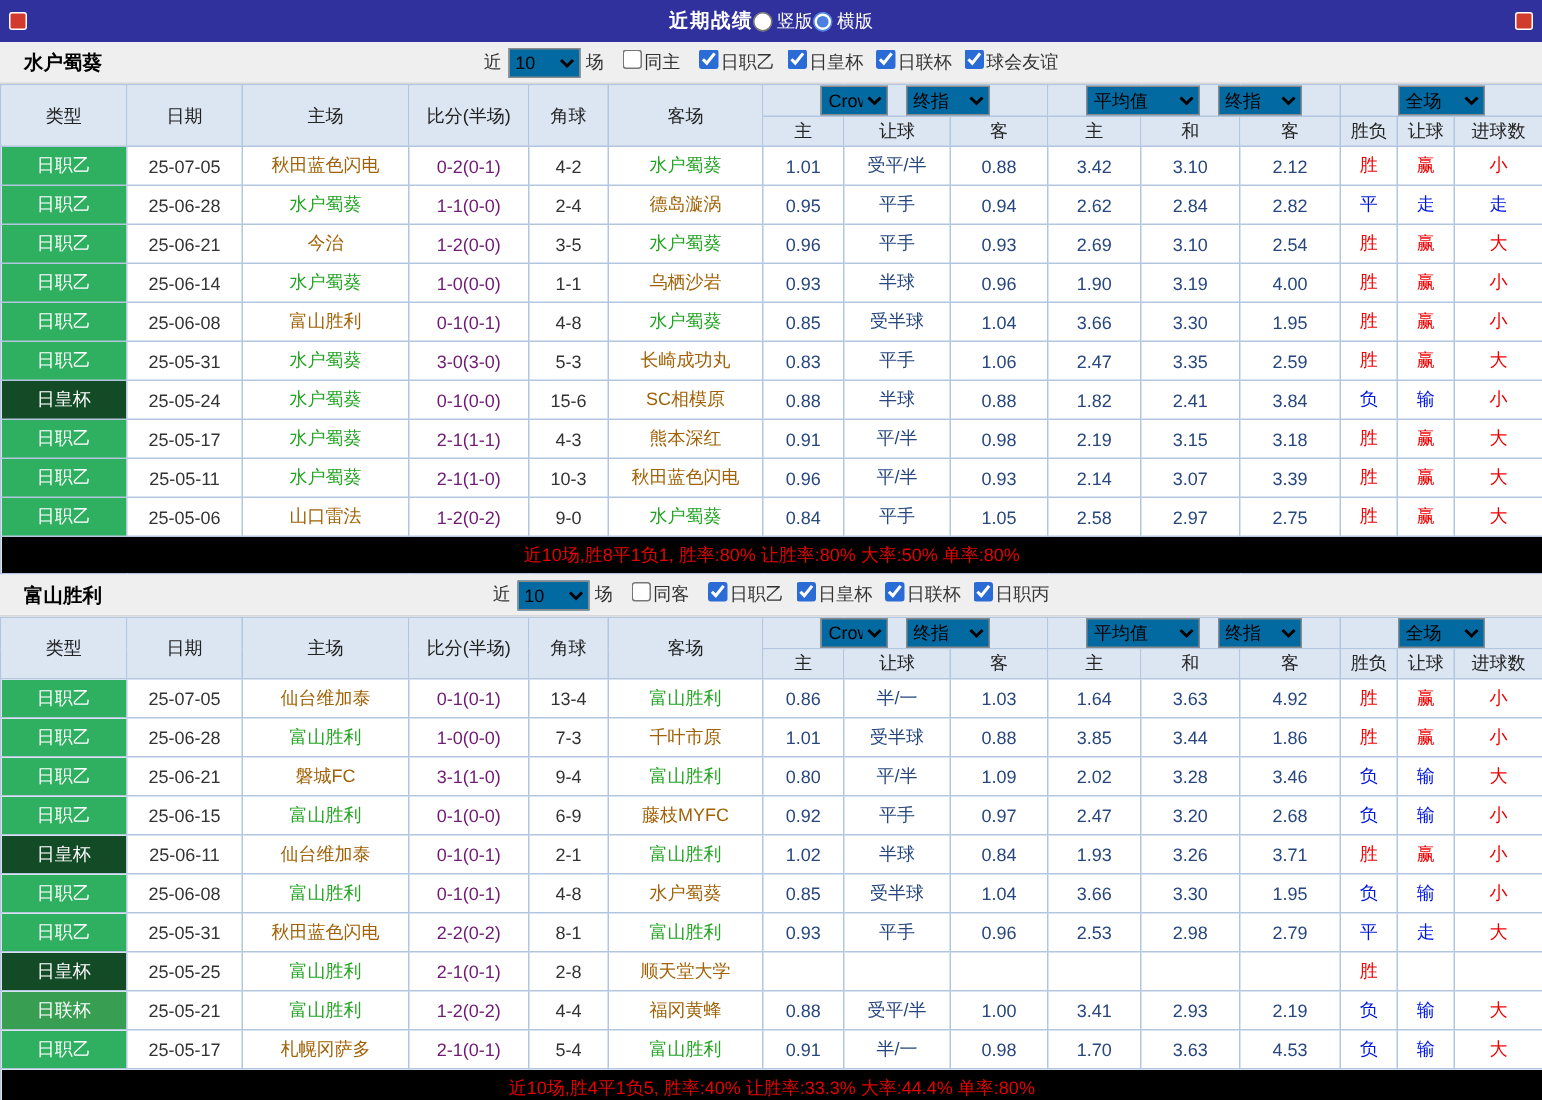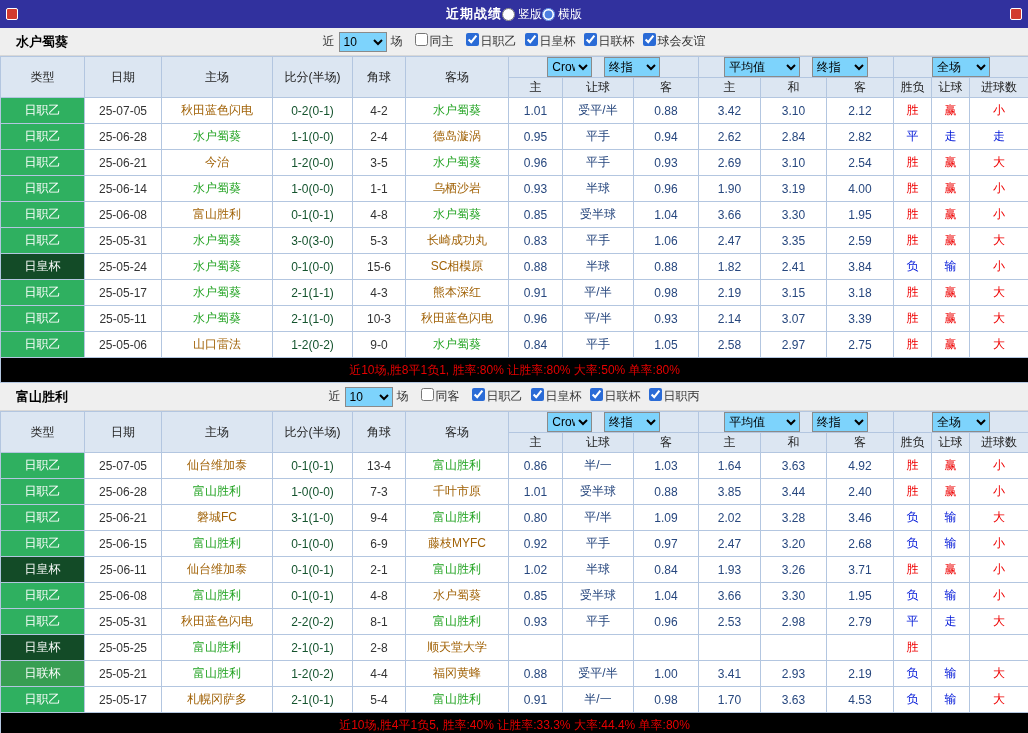--- a/index.html
+++ b/index.html
@@ -8,30 +8,30 @@
   .topbar .title{font-weight:bold;font-size:13px;letter-spacing:1px}
   .topbar label{display:inline-flex;align-items:center;gap:3px;cursor:pointer}
   .topbar input[type=radio]{width:13px;height:13px;accent-color:#4b7fe0;margin:0}
   .tb-ico{position:absolute;top:8px;width:12px;height:12px;background:#d23a2e;border:1px solid #fff;border-radius:2px}
   .tb-ico.left{left:6px}.tb-ico.right{right:6px}
   .sec-head{height:28px;background:#efefef;border-bottom:1px solid #d8d8d8;display:flex;align-items:center;position:relative}
   .sec-team{position:absolute;left:16px;font-weight:bold;font-size:13px;color:#000}
   .sec-filters{margin:0 auto;display:inline-flex;align-items:center;gap:4px}
   .cbx,.lg-filters label{display:inline-flex;align-items:flex-start;margin-left:8px;cursor:pointer}
   input[type=checkbox]{width:13px;height:13px;accent-color:#2a6bd6;margin:0 2px 0 0}
-  .sel{font-size:12px;height:20px;border:1px solid #8a8a8a;background:#7dd3fc;color:#000}
+  .sel{font-size:12px;height:20px;border:1px solid #8a8a8a;background:#0369a1;color:#000}
   .sel-count{width:48px}.sel-crow{width:45px}.sel-final{width:56px}.sel-avg{width:76px}.sel-full{width:58px}
   table{width:1028px;border-collapse:collapse;table-layout:fixed}
   th,td{border:1px solid #b3c6e0;text-align:center;white-space:nowrap;overflow:hidden;padding:0;font-size:12px}
   thead th{background:#dce6f2;font-weight:normal;color:#222;height:20px}
   .selcell select{margin:0 4px;vertical-align:middle}
   tbody td{height:26px;background:#fff}
   td.lg{color:#fff}
   .lg-j2{background:#2fb060}.lg-emp{background:#134b27}.lg-lev{background:#379e52}
-  td.score{color:#14532d}
+  td.score{color:#701a75}
   td.team{color:#a16207}
   td.team.focus{color:#22a322}
   td.odds{color:#27477e}
   td.res-r{color:#ee0000}
   td.res-b{color:#0017d8}
   tfoot td.summary{height:25px;color:#e60000;background:#000000}
 </style>
 </head>
 <body>
 
@@ -405,21 +405,21 @@
             <td class="date">25-06-28</td>
             <td class="team focus">富山胜利</td>
             <td class="score">1-0(0-0)</td>
             <td class="corner">7-3</td>
             <td class="team">千叶市原</td>
             <td class="odds">1.01</td>
             <td class="odds">受半球</td>
             <td class="odds">0.88</td>
             <td class="odds">3.85</td>
             <td class="odds">3.44</td>
-            <td class="odds">2.40</td>
+            <td class="odds">1.86</td>
             <td class="res-r">胜</td>
             <td class="res-r">赢</td>
             <td class="res-r">小</td>
           </tr>
           <tr>
             <td class="lg lg-j2">日职乙</td>
             <td class="date">25-06-21</td>
             <td class="team">磐城FC</td>
             <td class="score">3-1(1-0)</td>
             <td class="corner">9-4</td>

